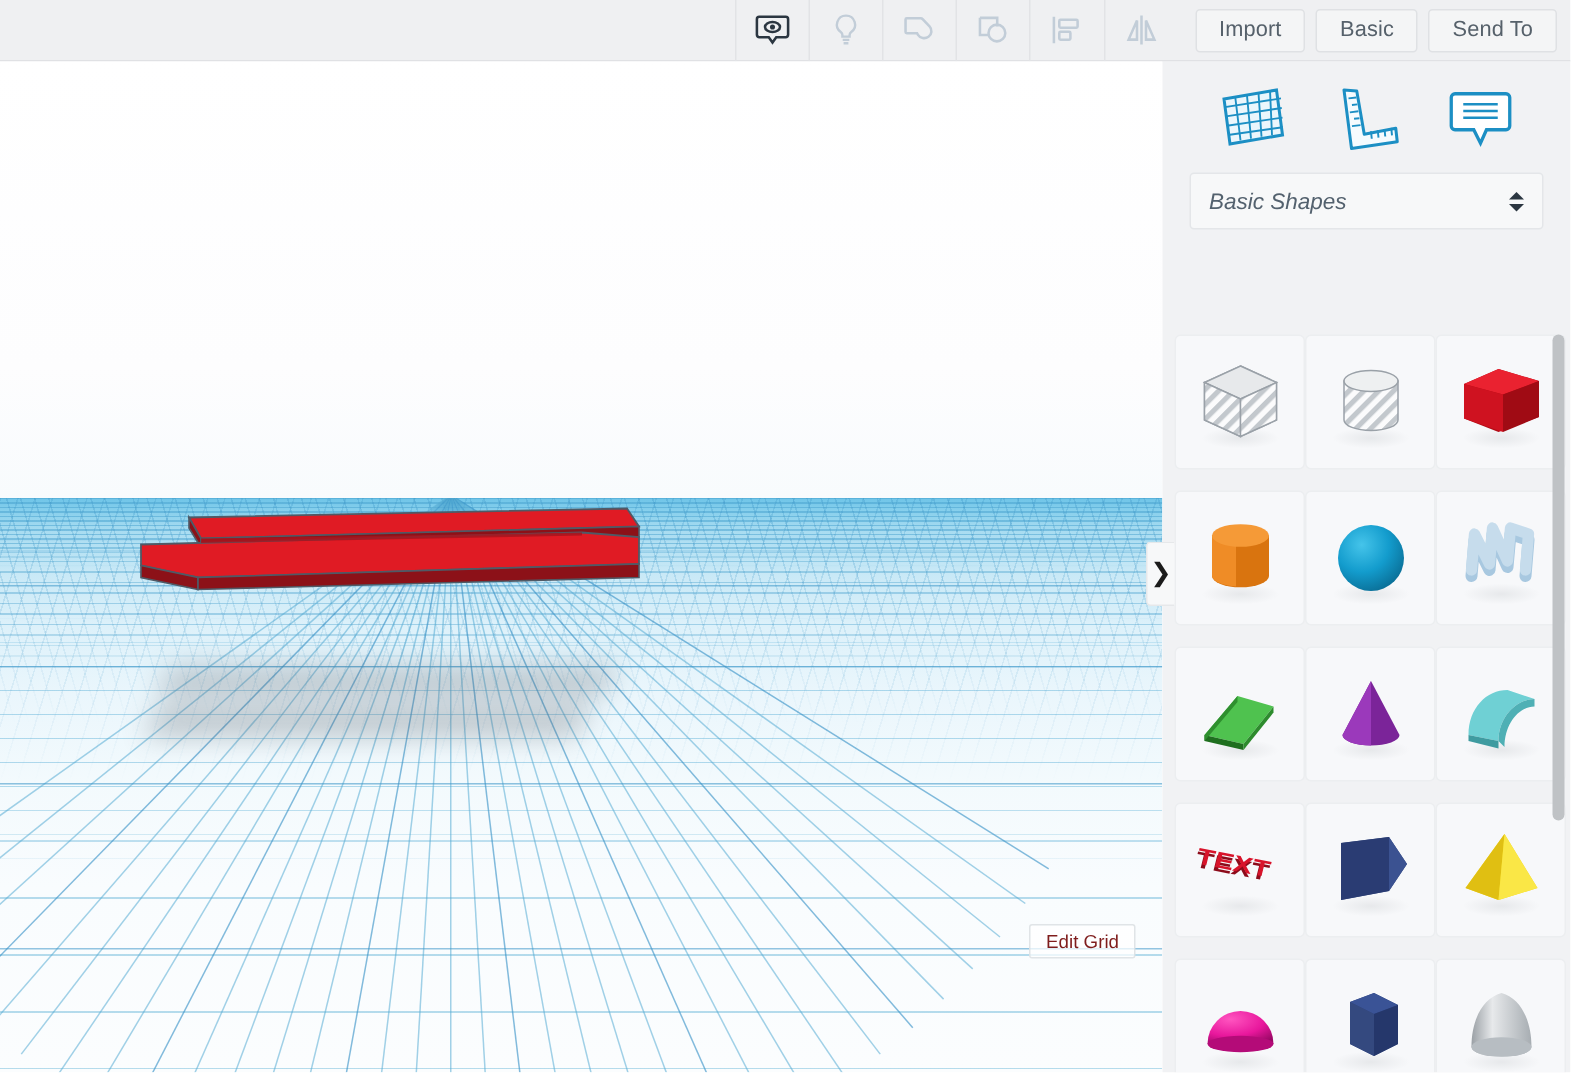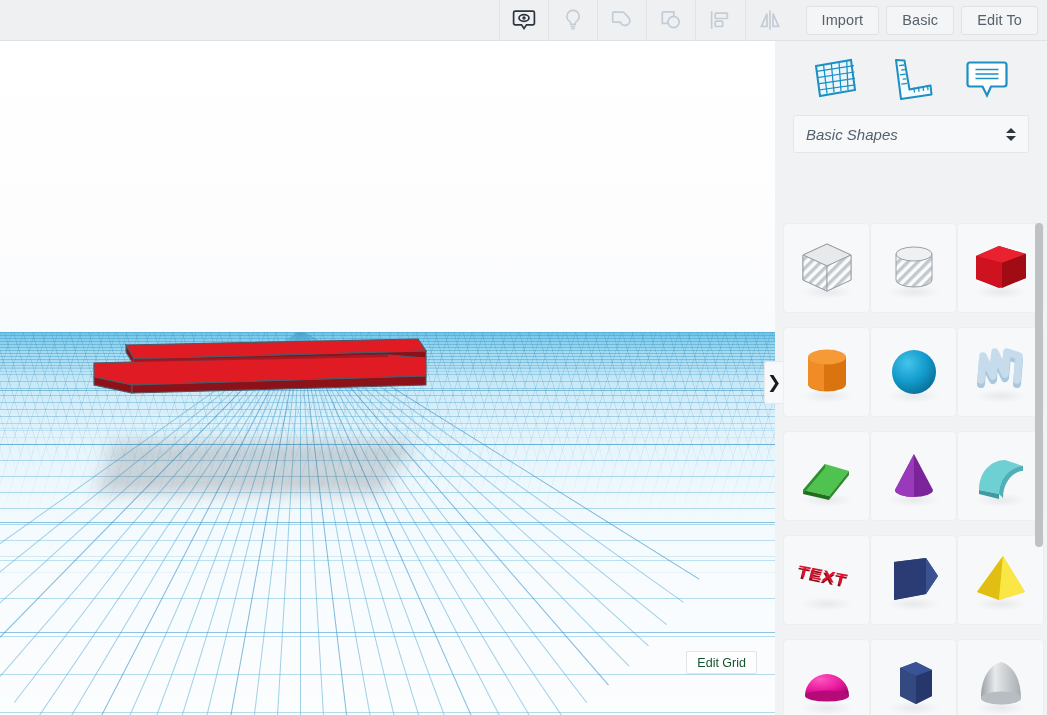--- a/index.html
+++ b/index.html
@@ -141,27 +141,27 @@
     filter: blur(9px);
     opacity: .30;
   }
   #shadow .s1, #shadow .s2 {
     position: absolute; background: #5a6068;
   }
 
   
   .vp-overlay { position: absolute; right: 18px; }
   #edit-grid {
-    top: 610px; right: 18px;
+    top: 575px; right: 18px;
     height: 23px; padding: 0 10px;
     display: flex; align-items: center;
     background: rgba(255,255,255,.72);
     border: 1px solid rgba(214,219,223,.75);
     border-radius: 2px;
-    color: #14532d; font-size: 12.5px;
+    color: #7f1d1d; font-size: 12.5px;
     cursor: pointer;
   }
 
   
   #panel-handle {
     position: absolute; left: 764px; top: 361px;
     width: 19px; height: 43px;
     background: #f7f8f9;
     border: 1px solid #e6e8ea;
     border-right: none;
@@ -313,21 +313,21 @@
           <path d="M13 3.4v19.2"></path>
           <path d="M10 19.4 4.4 19.4 10 6.6z"></path>
           <path d="M16 19.4 21.6 19.4 16 6.6z"></path>
         </svg>
       </div>
     </div>
 
     <div class="tb-actions">
       <div class="tb-action">Import</div>
       <div class="tb-action">Basic</div>
-      <div class="tb-action">Edit To</div>
+      <div class="tb-action">Send To</div>
     </div>
   </div>
 
   <div id="viewport">
     <div id="sky"></div>
 
     <div id="ground">
       <div class="hlines"></div>
       <div class="hlines2"></div>
       <div class="hlines3"></div>

